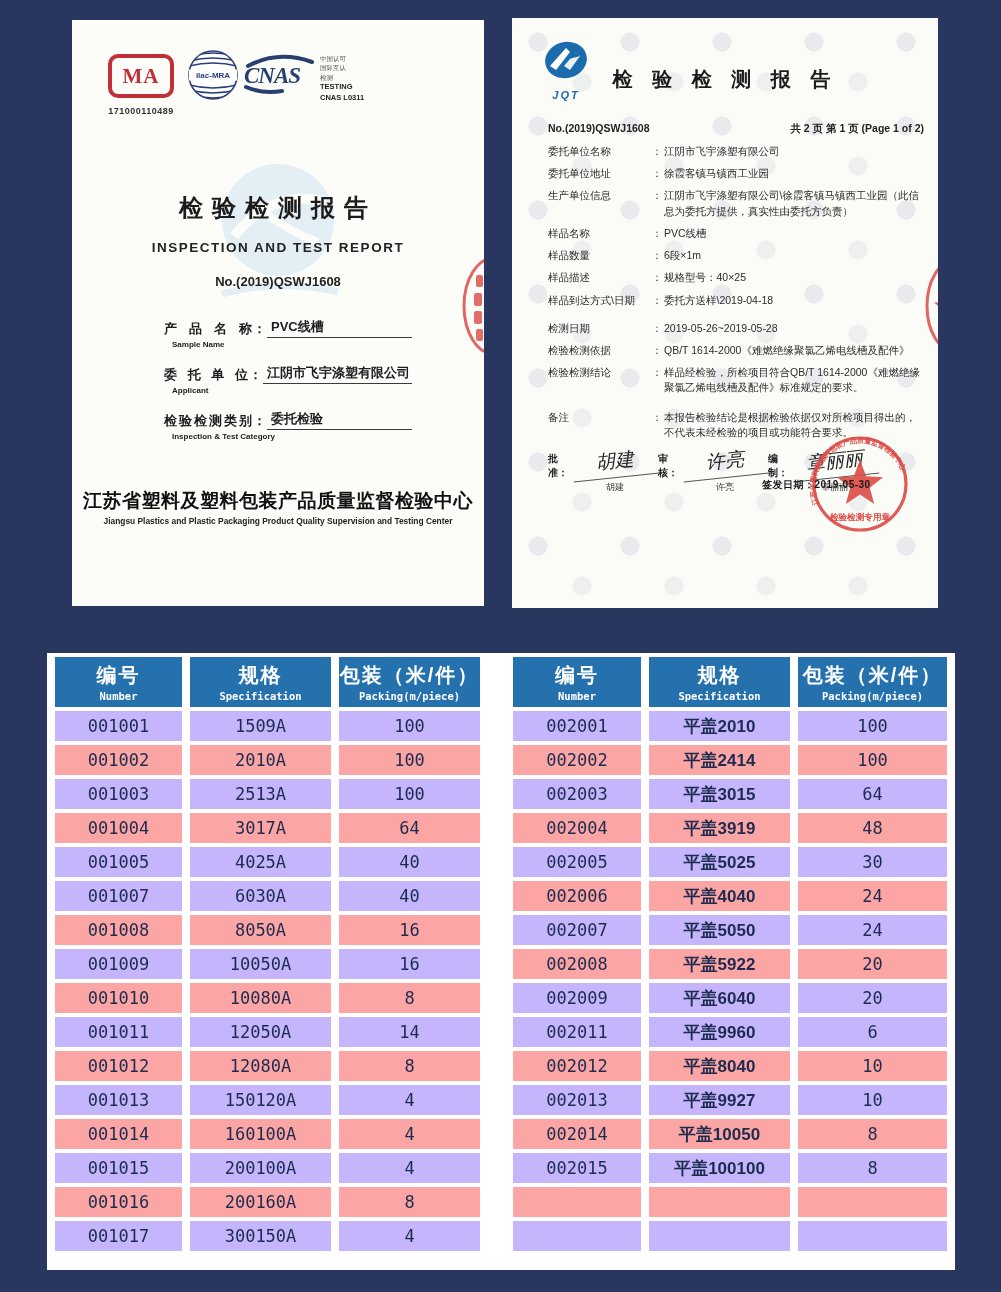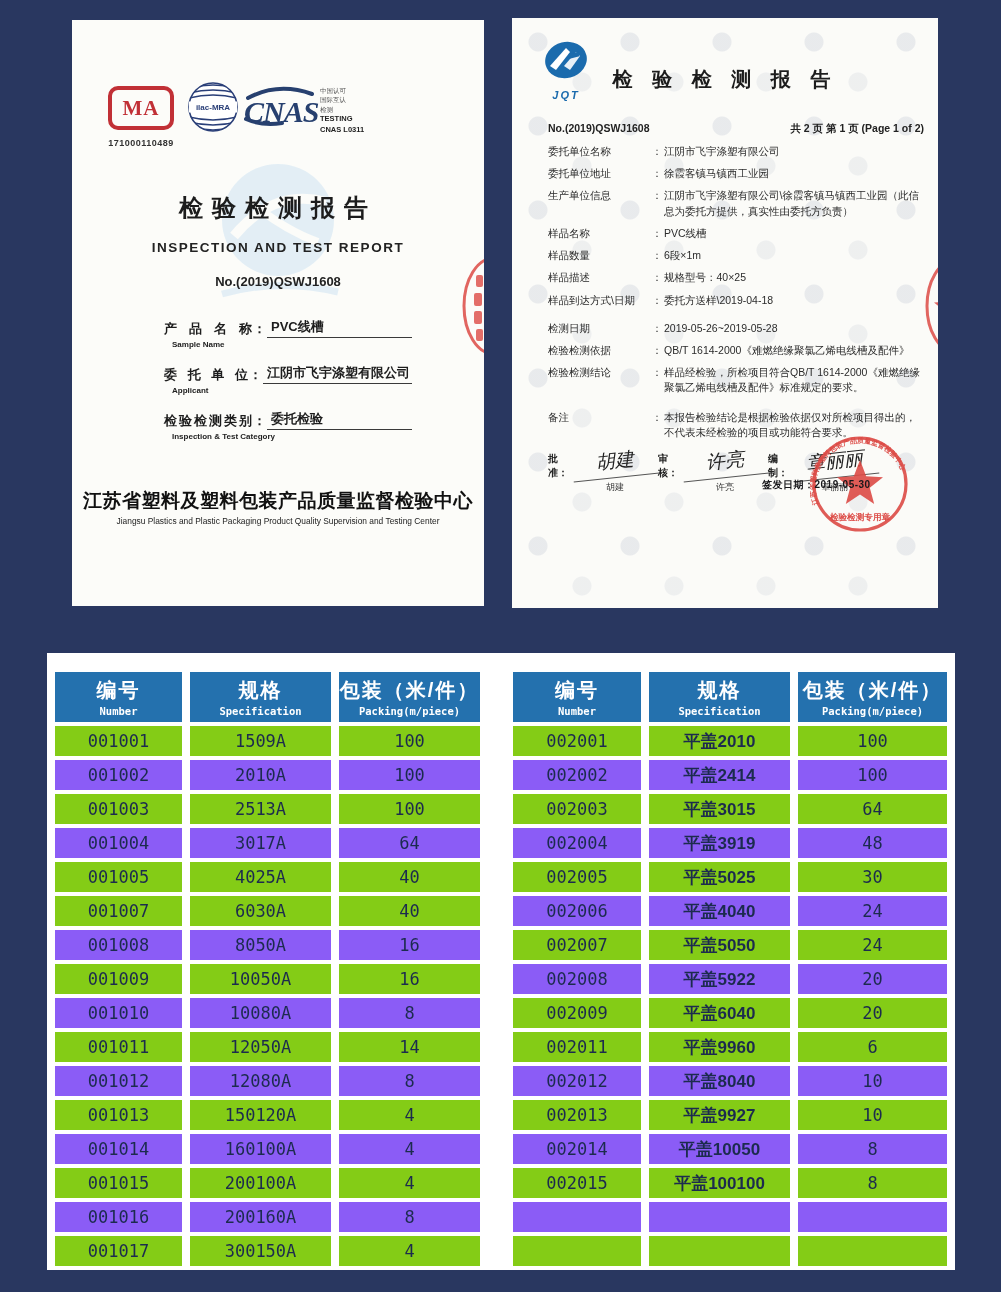--- a/index.html
+++ b/index.html
@@ -6,50 +6,50 @@
   .canvas{position:relative;width:1001px;height:1292px;background:#293760;overflow:hidden;
           font-family:"Liberation Sans",sans-serif;}
   
   .cert{position:absolute;background:#fcfcf9;overflow:hidden;color:#222;}
   .cert-left{left:72px;top:20px;width:412px;height:586px;}
   .cert-right{left:512px;top:18px;width:426px;height:590px;
     background-image:radial-gradient(circle 11px at 26px 24px, rgba(185,192,206,.28) 9px, rgba(185,192,206,0) 10px),
                      radial-gradient(circle 11px at 70px 64px, rgba(185,192,206,.20) 9px, rgba(185,192,206,0) 10px);
     background-size:92px 84px;background-color:#fbfbf8;}
   
-  .logo-row{position:absolute;left:0;top:60px;width:100%;height:80px;padding-left:44px;}
+  .logo-row{position:absolute;left:0;top:28px;width:100%;height:80px;padding-left:44px;}
   .cma{position:absolute;left:36px;top:6px;text-align:center;}
   .cma-box{width:58px;height:36px;border:4px solid #c13036;border-radius:10px;display:flex;
            align-items:center;justify-content:center;color:#c13036;font-weight:bold;font-size:21px;
            letter-spacing:1px;font-family:"Liberation Serif",serif;}
   .cma-num{margin-top:8px;font-size:9px;font-weight:bold;color:#333;letter-spacing:.5px;}
   .ilac{position:absolute;left:114px;top:0px;}
   .cnas{position:absolute;left:170px;top:6px;display:flex;}
   .cnas-main{position:relative;width:74px;height:40px;}
-  .cnas-word{position:absolute;left:2px;top:9px;font-size:30px;font-weight:bold;font-style:italic;
+  .cnas-word{position:absolute;left:2px;top:9px;font-size:23px;font-weight:bold;font-style:italic;
              color:#27406f;font-family:"Liberation Serif",serif;letter-spacing:-1px;}
   .cnas-side{margin-left:4px;font-size:6.5px;color:#555;line-height:1.45;}
   .cnas-side .b{font-weight:bold;color:#222;font-size:7.5px;}
   
   .wm{position:absolute;left:142px;top:138px;opacity:.55;}
   .cl-title{position:absolute;left:0;top:172px;width:100%;text-align:center;font-size:24px;
             font-weight:bold;letter-spacing:9px;color:#1c1c1c;font-family:"Liberation Serif",serif;}
   .cl-sub{position:absolute;left:0;top:220px;width:100%;text-align:center;font-size:13.5px;
           font-weight:bold;letter-spacing:1.5px;color:#222;}
   .cl-no{position:absolute;left:0;top:254px;width:100%;text-align:center;font-size:13px;font-weight:bold;}
   .fl-rows{position:absolute;left:92px;top:298px;width:248px;}
   .fl-row{display:flex;align-items:flex-end;font-size:13px;font-weight:bold;color:#1d1d1d;}
   .fl-label{width:88px;text-align-last:justify;}
   .fl-colon{padding:0 1px;}
   .fl-valwrap{flex:1;border-bottom:1.5px solid #3a3a3a;padding:0 2px 1px 4px;white-space:nowrap;}
   .fl-sub{font-size:8px;color:#222;margin:2px 0 15px 8px;font-weight:bold;}
   .cl-org{position:absolute;left:0;top:468px;width:100%;text-align:center;font-size:19px;
           font-weight:bold;color:#111;letter-spacing:.5px;}
   .cl-org-en{position:absolute;left:0;top:496px;width:100%;text-align:center;font-size:8.4px;
-             font-weight:normal;color:#222;}
+             font-weight:bold;color:#222;}
   .edge-stamp{position:absolute;overflow:hidden;}
   
   .jqt{position:absolute;left:30px;top:22px;text-align:center;}
   .jqt-name{font-size:11px;font-weight:bold;font-style:italic;color:#1b6bad;letter-spacing:2px;margin-top:1px;}
   .cr-title{position:absolute;left:0;top:48px;width:100%;text-align:center;font-size:20px;
             font-weight:bold;letter-spacing:7px;color:#1c1c1c;}
   .cr-noline{position:absolute;left:36px;top:104px;right:14px;display:flex;justify-content:space-between;
              font-size:10.5px;font-weight:bold;color:#222;}
   .ri-rows{position:absolute;left:36px;top:126px;width:376px;font-size:10.5px;color:#2b2b2b;}
   .ri-rows>div{margin-bottom:7px;display:flex;align-items:flex-start;line-height:1.45;}
@@ -66,33 +66,33 @@
   .sig-label{font-weight:bold;margin-right:2px;padding-bottom:14px;}
   .sig-box{display:inline-flex;flex-direction:column;align-items:center;}
   .sig-script{font-family:"DejaVu Serif",serif;font-style:italic;font-size:19px;color:#222;
               transform:rotate(-6deg);padding:0 12px 3px;border-bottom:1.3px solid #555;min-width:62px;text-align:center;}
   .sig-name{font-size:9px;margin-top:3px;color:#333;}
   .stamp{position:absolute;left:298px;top:416px;width:100px;height:100px;}
   .stamp-issue{position:absolute;left:250px;top:460px;font-size:10px;font-weight:bold;color:#17171a;
                z-index:3;letter-spacing:.5px;}
   
   .panel{position:absolute;left:47px;top:653px;width:908px;height:617px;background:#ffffff;
-         display:flex;justify-content:space-between;align-items:flex-end;}
+         display:flex;justify-content:space-between;align-items:flex-start;}
   table.tbl{border-collapse:separate;border-spacing:8px 4px;table-layout:fixed;}
   .tbl-left{width:441px;}
   .tbl-right{width:450px;}
   .tbl th{background:#2471ae;color:#fff;height:48px;padding:1px 0;vertical-align:middle;}
   .tbl-left th:nth-child(1){width:127px}.tbl-left th:nth-child(2){width:141px}.tbl-left th:nth-child(3){width:141px}
   .tbl-right th:nth-child(1){width:128px}.tbl-right th:nth-child(2){width:141px}.tbl-right th:nth-child(3){width:149px}
   .h-zh{font-size:20px;font-weight:bold;letter-spacing:2px;}
   .h-en{font-size:10.5px;font-family:"DejaVu Sans Mono",monospace;margin-top:1px;font-weight:bold;}
   .tbl td{height:28px;text-align:center;vertical-align:middle;font-family:"DejaVu Sans Mono",monospace;
           font-size:17px;color:#1c2b4e;}
-  .tbl tr.row-blue td{background:#84cc16;}
-  .tbl tr.row-white td{background:#8b5cf6;margin-top:37px;}
+  .tbl tr.row-blue td{background:#c4b5fd;}
+  .tbl tr.row-white td{background:#fca5a5;margin-top:37px;}
   .tbl-right td:nth-child(2){font-weight:bold;font-family:"Liberation Sans","DejaVu Sans Mono",sans-serif;}
 </style>
 </head>
 <body>
 
 <div class="canvas">
 
   <section class="cert cert-left">
     <div class="logo-row">
       <div class="cma">

